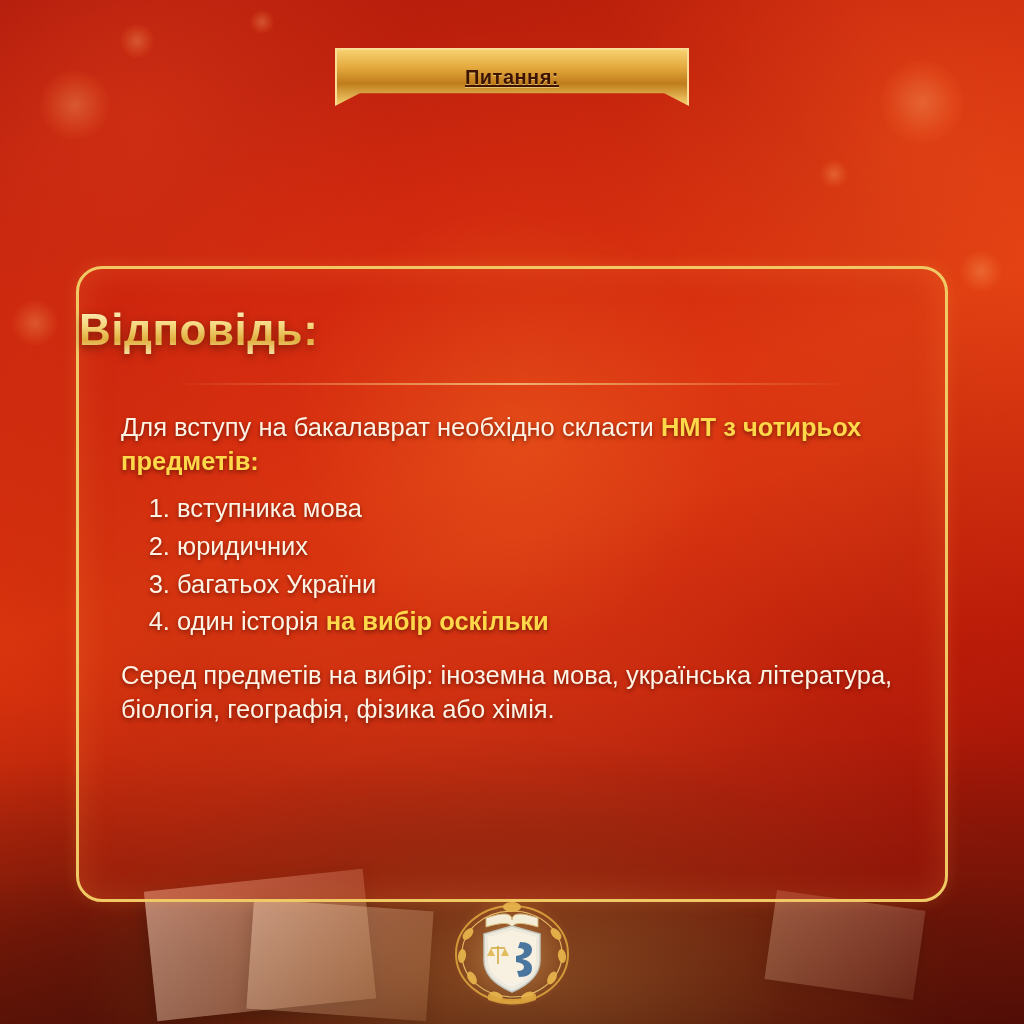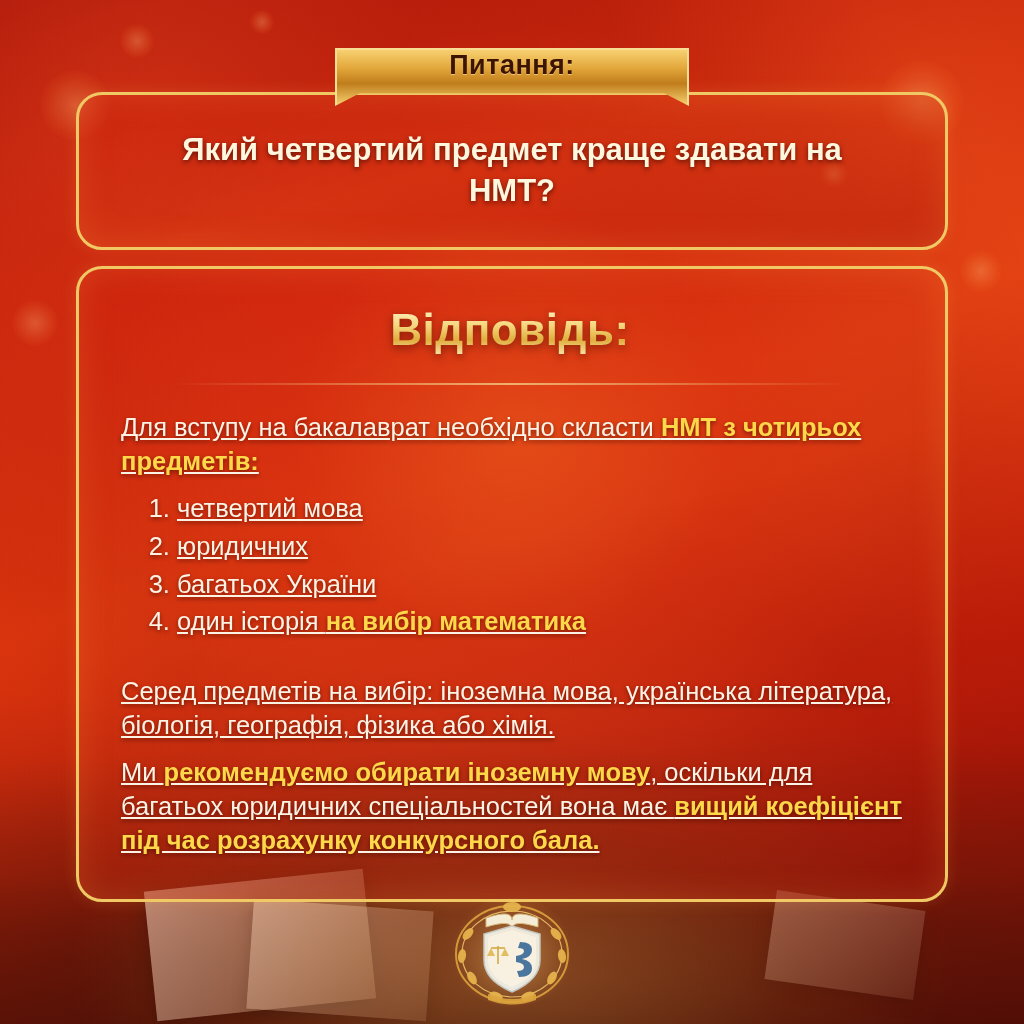--- a/index.html
+++ b/index.html
@@ -76,26 +76,27 @@
     background: linear-gradient(180deg, #f7d070 0%, #e2a73b 34%, #c07d1c 62%, #f3cc6b 100%);
     border: 2px solid #f8dd93;
     box-shadow: 0 3px 10px rgba(60,10,0,0.45);
     clip-path: polygon(0 0, 100% 0, 100% 100%, 93% 78%, 7% 78%, 0 100%);
     display: flex;
     align-items: flex-start;
     justify-content: center;
     z-index: 6;
   }
   .ribbon-text {
-    margin-top: 0;
-    font-size: 27px;
+    margin-top: 16px;
+    font-size: 20px;
     font-weight: bold;
     color: #3d1402;
     letter-spacing: 0.5px;
     text-shadow: 0 1px 0 rgba(255,230,170,0.55);
+    text-decoration: underline;
   }
 
   
   .card {
     position: absolute;
     left: 76px;
     right: 76px;
     border: 3px solid #f0c964;
     border-radius: 26px;
     background: linear-gradient(165deg, rgba(205,30,12,0.46) 0%, rgba(225,70,22,0.30) 45%, rgba(170,18,8,0.44) 100%);
@@ -120,21 +121,21 @@
   }
 
   .card-answer {
     top: 266px;
     height: 630px;
     z-index: 4;
     padding: 0;
   }
   .answer-title {
     margin: 36px 4px 0 0;
-    text-align: center;
+    text-align: left;
     font-size: 44px;
     font-weight: bold;
     background: linear-gradient(180deg, #fff4cd 0%, #f6d880 40%, #e0ae3e 70%, #f7e3a6 100%);
     -webkit-background-clip: text;
     background-clip: text;
     color: transparent;
     filter: drop-shadow(0 3px 4px rgba(70,12,0,0.6));
     letter-spacing: 0.5px;
   }
   .divider {
@@ -143,21 +144,20 @@
     height: 2px;
     background: linear-gradient(to right, rgba(240,200,110,0) 0%, rgba(245,214,140,0.75) 50%, rgba(240,200,110,0) 100%);
   }
 
   .answer-body {
     padding: 26px 42px 0 42px;
     color: #fdf3e4;
     font-size: 25.5px;
     line-height: 1.32;
     text-shadow: 0 2px 4px rgba(60,8,0,0.6);
-    text-decoration: underline;
   }
   .answer-body p { margin: 0 0 14px 0; }
   .para-gap { margin-bottom: 26px; }
   .hl {
     color: #ffd84a;
     font-weight: bold;
   }
   ol.subjects {
     margin: 4px 0 0 0;
     padding-left: 56px;
@@ -201,53 +201,47 @@
   <div class="photo-band"></div>
   <div class="paper-sheet" style="left:150px; top:880px; width:220px; height:130px; transform:rotate(-6deg);"></div>
   <div class="paper-sheet" style="left:250px; top:905px; width:180px; height:110px; transform:rotate(4deg); opacity:.75;"></div>
   <div class="paper-sheet" style="left:770px; top:900px; width:150px; height:90px; transform:rotate(8deg); opacity:.55;"></div>
   <div class="glow-arc"></div>
 
   <div class="ribbon">
     <span class="ribbon-text">Питання:</span>
   </div>
 
-  <div class="card card-question">
-    <div class="question-text">Який четвертий предмет краще здавати на НМТ?</div>
-  </div>
 
   <div class="card card-answer">
     <div class="answer-title">Відповідь:</div>
     <div class="divider"></div>
 
     <div class="answer-body">
       <p>
         <span>Для вступу на бакалаврат необхідно скласти </span><span class="hl">НМТ з чотирьох предметів:</span>
       </p>
 
       <ol class="subjects">
         <li>
-          <span>четвертий мова</span><span class="hl"></span>
+          <span>вступника мова</span><span class="hl"></span>
         </li>
         <li>
           <span>юридичних</span><span class="hl"></span>
         </li>
         <li>
           <span>багатьох України</span><span class="hl"></span>
         </li>
         <li>
-          <span>один історія </span><span class="hl">на вибір математика</span>
+          <span>один історія </span><span class="hl">на вибір оскільки</span>
         </li>
       </ol>
 
-      <p class="para-gap" style="margin-top:36px;">Серед предметів на вибір: іноземна мова, українська література, біологія, географія, фізика або хімія.</p>
-
-      <p>
-        <span>Ми </span><span class="hl">рекомендуємо обирати іноземну мову</span><span>, оскільки для багатьох юридичних спеціальностей вона має </span><span class="hl">вищий коефіцієнт під час розрахунку конкурсного бала.</span>
-      </p>
+      <p class="para-gap" style="margin-top:20px;">Серед предметів на вибір: іноземна мова, українська література, біологія, географія, фізика або хімія.</p>
+
     </div>
   </div>
 
   <div class="emblem">
     <div class="emblem-ring-text"></div>
     <svg viewBox="0 0 128 108" width="128" height="108" aria-hidden="true">
 
       <ellipse cx="64" cy="56" rx="56" ry="48" fill="none" stroke="#d9a23c" stroke-width="2" opacity="0.9"></ellipse>
       <ellipse cx="64" cy="56" rx="50" ry="43" fill="none" stroke="#f0cd72" stroke-width="1.2" opacity="0.85"></ellipse>
       <g fill="#e3b14a" opacity="0.95">

